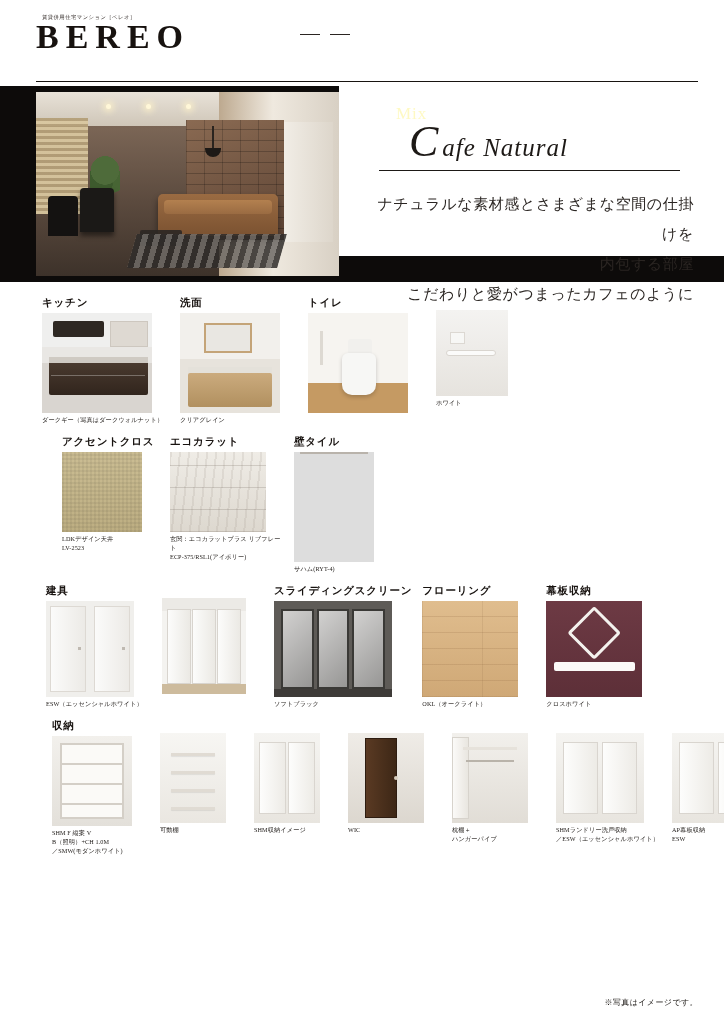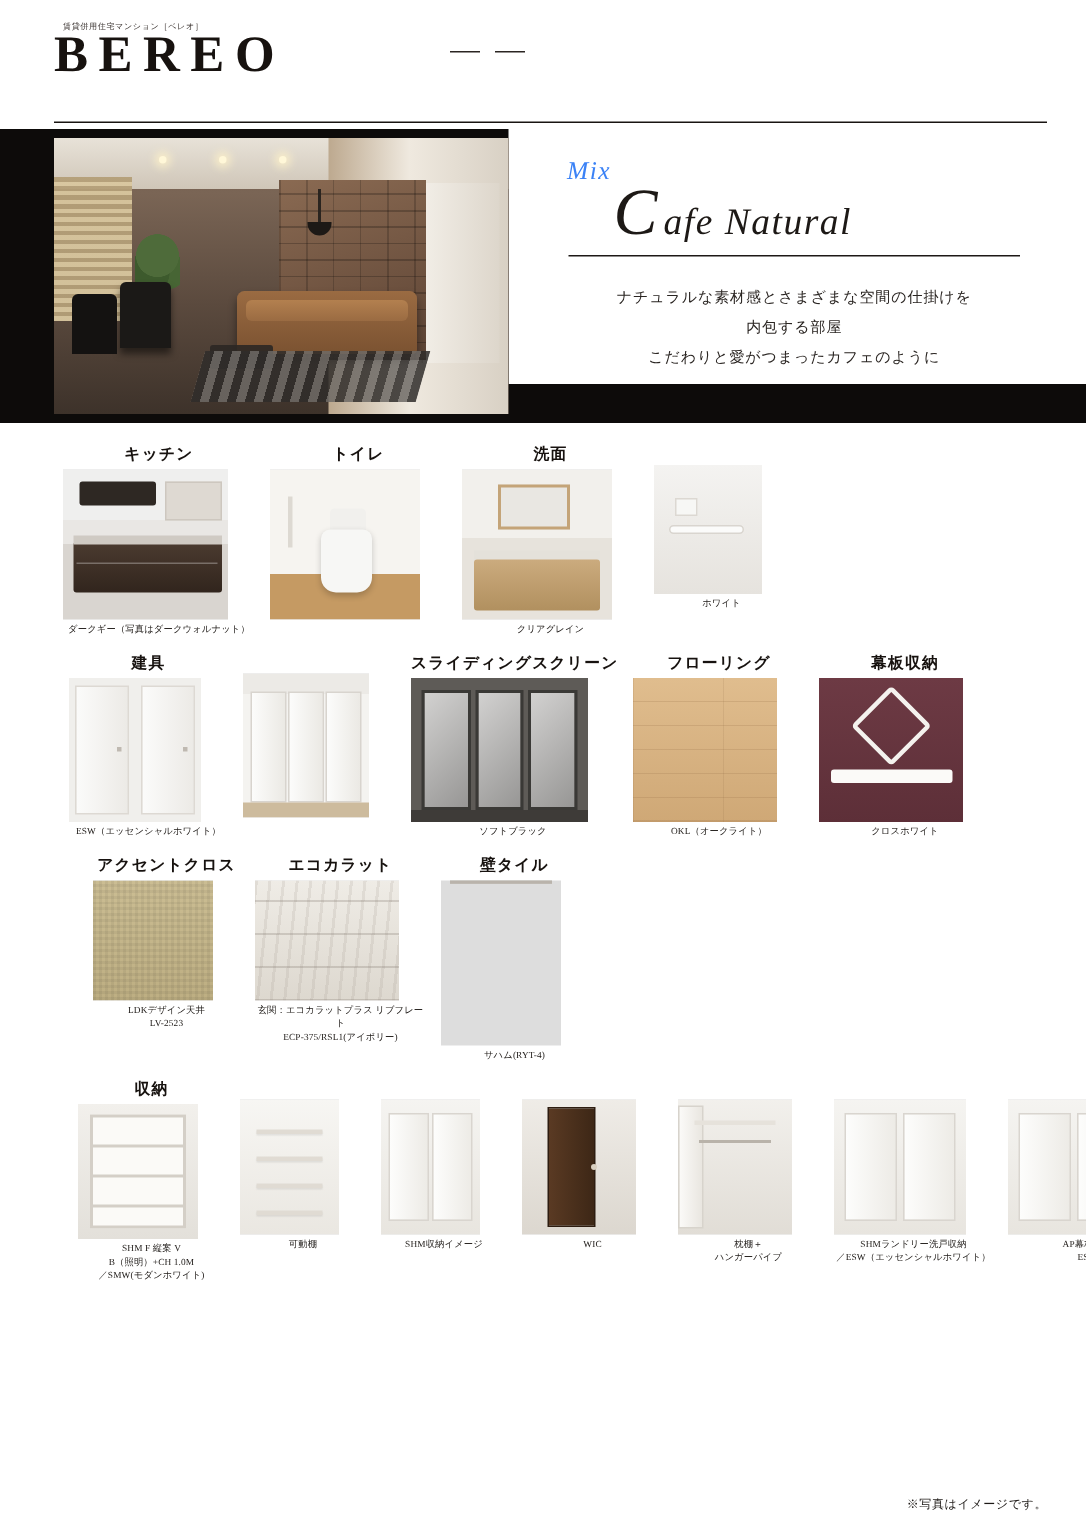--- a/index.html
+++ b/index.html
@@ -147,25 +147,24 @@
   }
 
   .hero-right {
     flex: 1;
     padding: 18px 30px 0 26px;
     color: #ffffff;
     position: relative;
   }
   .mix-word {
     font-family: "Liberation Serif", serif;
-    font-style: italic;
     font-size: 17px;
     letter-spacing: 1px;
-    margin-left: 13px;
-    color: #3b82f6;
+    margin-left: 31px;
+    color: #fef9c3;
   }
   .cafe-line {
     display: flex; align-items: baseline; gap: 4px;
     margin: -4px 0 0 44px;
   }
   .cafe-big {
     font-family: "Liberation Serif", serif;
     font-style: italic;
     font-size: 44px;
     line-height: 1;
@@ -177,23 +176,23 @@
     font-size: 25px;
     color: #1d1916;
     letter-spacing: 1px;
   }
   .cafe-rule {
     margin: 6px 14px 0 14px;
     height: 1px; background: #1d1916;
   }
   .hero-desc {
     margin-top: 18px;
-    text-align: center;
+    text-align: right;
     color: #2a2522;
-    font-size: 10px;
+    font-size: 15px;
     line-height: 2.0;
     letter-spacing: .6px;
   }
   
   .hero:before {
     content: "";
     position: absolute;
     left: 339px; top: 0; right: 0; bottom: 26px;
     background: #ffffff;
   }
@@ -207,21 +206,21 @@
     background: #0d0b0a;
     color: #ffffff;
     display: flex; align-items: center; justify-content: center;
     font-size: 9.5px;
     letter-spacing: .6px;
     font-family: "Liberation Serif", serif;
     z-index: 3;
   }
 
   
-  .content { padding: 14px 26px 0 36px; text-align: center; }
+  .content { padding: 14px 26px 0 36px; }
   .section { margin-bottom: 10px; }
   .row { display: flex; align-items: flex-start; }
   .item { margin-right: 10px; }
   .item-title {
     font-size: 10.5px; font-weight: 700; letter-spacing: .8px;
     font-family: "Liberation Serif", serif;
     margin-bottom: 3px; color: #17120f;
   }
   .swatch { position: relative; overflow: hidden; background: #ddd; }
   .caption {
@@ -416,50 +415,79 @@
           <div class="item-title">キッチン</div>
           <div class="swatch" style="width: 110px; height: 100px;">
             <div class="ph kitchen"></div>
             <div class="k-hood"></div>
             <div class="k-up"></div>
             <div class="k-lines"></div>
           </div>
           <div class="caption" style="width: 128px;">ダークギー（写真はダークウォルナット）</div>
         </div>
         <div class="item">
+          <div class="item-title">洗面</div>
+          <div class="swatch" style="width: 100px; height: 100px;">
+            <div class="ph vanity">
+              <div class="v-mirror"></div>
+              <div class="v-top"></div>
+              <div class="v-cab"></div>
+            </div>
+          </div>
+          <div class="caption" style="width: 118px;">クリアグレイン</div>
+        </div>
+        <div class="item">
           <div class="item-title">トイレ</div>
           <div class="swatch" style="width: 100px; height: 100px;">
             <div class="ph toilet">
               <div class="t-bar"></div>
               <div class="t-tank"></div>
               <div class="t-body"></div>
             </div>
           </div>
           <div class="caption" style="width: 118px;"></div>
         </div>
         <div class="item">
-          <div class="item-title">洗面</div>
-          <div class="swatch" style="width: 100px; height: 100px;">
-            <div class="ph vanity">
-              <div class="v-mirror"></div>
-              <div class="v-top"></div>
-              <div class="v-cab"></div>
-            </div>
-          </div>
-          <div class="caption" style="width: 118px;">クリアグレイン</div>
-        </div>
-        <div class="item">
           <div class="item-title">&nbsp;</div>
           <div class="swatch" style="width: 72px; height: 86px;">
             <div class="ph white-acc">
               <div class="w-holder"></div>
               <div class="w-bar"></div>
             </div>
           </div>
           <div class="caption" style="width: 90px;">ホワイト</div>
+        </div>
+      </div>
+    </div>
+    <div class="section">
+      <div class="row" style="margin-left: 26px;">
+        <div class="item">
+          <div class="item-title">アクセントクロス</div>
+          <div class="swatch" style="width: 80px; height: 80px;">
+            <div class="ph cloth-beige"></div>
+          </div>
+          <div class="caption" style="width: 98px;">LDKデザイン天井<br>LV-2523</div>
+        </div>
+        <div class="item">
+          <div class="item-title">エコカラット</div>
+          <div class="swatch" style="width: 96px; height: 80px;">
+            <div class="ph ecocarat"></div>
+          </div>
+          <div class="caption" style="width: 114px;">玄関：エコカラットプラス リブフレート<br>ECP-375/RSL1(アイボリー)</div>
+        </div>
+        <div class="item">
+          <div class="item-title">壁タイル</div>
+          <div class="swatch" style="width: 80px; height: 110px;">
+            <div class="ph walltile">
+              <div class="wt wt1"></div>
+              <div class="wt wt2"></div>
+              <div class="wt wt3"></div>
+            </div>
+          </div>
+          <div class="caption" style="width: 98px;">サハム(RYT-4)</div>
         </div>
       </div>
     </div>
     <div class="section">
       <div class="row" style="margin-left: 10px;">
         <div class="item">
           <div class="item-title">建具</div>
           <div class="swatch" style="width: 88px; height: 96px;">
             <div class="ph door-pair">
               <div class="d"></div>
@@ -507,49 +535,20 @@
             <div class="ph makuita">
               <div class="m-mirror"></div>
               <div class="m-shelf"></div>
             </div>
           </div>
           <div class="caption" style="width: 114px;">クロスホワイト</div>
         </div>
       </div>
     </div>
     <div class="section">
-      <div class="row" style="margin-left: 26px;">
-        <div class="item">
-          <div class="item-title">アクセントクロス</div>
-          <div class="swatch" style="width: 80px; height: 80px;">
-            <div class="ph cloth-beige"></div>
-          </div>
-          <div class="caption" style="width: 98px;">LDKデザイン天井<br>LV-2523</div>
-        </div>
-        <div class="item">
-          <div class="item-title">エコカラット</div>
-          <div class="swatch" style="width: 96px; height: 80px;">
-            <div class="ph ecocarat"></div>
-          </div>
-          <div class="caption" style="width: 114px;">玄関：エコカラットプラス リブフレート<br>ECP-375/RSL1(アイボリー)</div>
-        </div>
-        <div class="item">
-          <div class="item-title">壁タイル</div>
-          <div class="swatch" style="width: 80px; height: 110px;">
-            <div class="ph walltile">
-              <div class="wt wt1"></div>
-              <div class="wt wt2"></div>
-              <div class="wt wt3"></div>
-            </div>
-          </div>
-          <div class="caption" style="width: 98px;">サハム(RYT-4)</div>
-        </div>
-      </div>
-    </div>
-    <div class="section">
       <div class="row" style="margin-left: 16px;">
         <div class="item">
           <div class="item-title">収納</div>
           <div class="swatch" style="width: 80px; height: 90px;">
             <div class="ph shelf-unit">
               <div class="su-box"></div>
               <div class="su-sh" style="top:30%"></div>
               <div class="su-sh" style="top:52%"></div>
               <div class="su-sh" style="top:74%"></div>
             </div>

